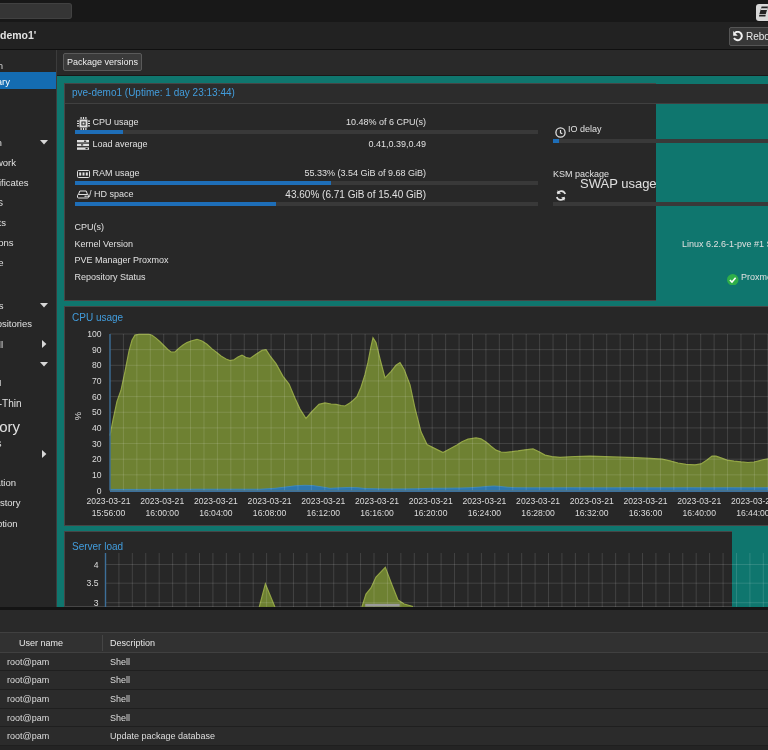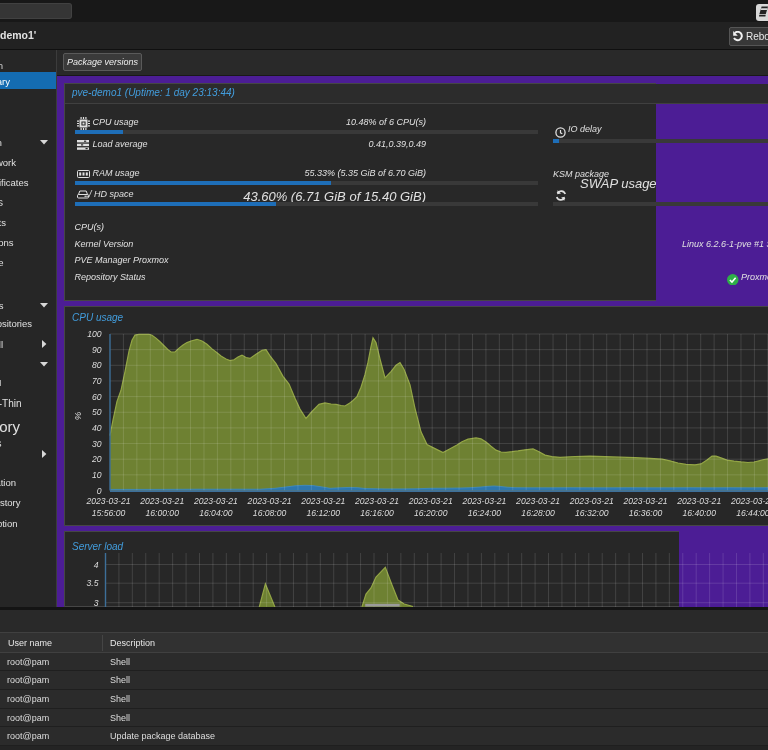--- a/index.html
+++ b/index.html
@@ -63,21 +63,21 @@
         <path d="M1 0 L1 8 L5.4 4 Z" fill="#d8d8d8"></path>
       </svg>
     <svg class="abs" style="left:39.5px;top:310.5px;" width="8" height="6" viewBox="0 0 8 6">
         <path d="M0 1 L8 1 L4 5.4 Z" fill="#d8d8d8"></path>
       </svg>
     <svg class="abs" style="left:41px;top:400.0px;" width="6" height="8" viewBox="0 0 6 8">
         <path d="M1 0 L1 8 L5.4 4 Z" fill="#d8d8d8"></path>
       </svg>
   </div>
 
-  <div class="abs" style="left:57px;top:50px;width:711px;height:557px;background:#4c1d95;overflow:hidden;font-style:italic;">
+  <div class="abs" style="left:57px;top:50px;width:711px;height:557px;background:#0f766e;overflow:hidden;">
     <div class="abs" style="left:0;top:0;width:711px;height:26px;background:#292929;border-bottom:1px solid #191919;"></div>
     <div class="abs" style="left:6px;top:3px;width:79px;height:18px;background:#3a3a3a;border:1px solid #5a5a5a;border-radius:2px;font-size:9px;color:#eee;text-align:center;line-height:16px;white-space:nowrap;">Package versions</div>
 
     <div class="abs" style="left:7px;top:33px;width:592px;height:218px;background:#282828;border:1px solid #464646;border-right:none;">
       <div class="abs" style="left:0;top:0;width:704px;height:20px;background:#2c2c2c;border-bottom:1px solid #404040;"></div>
       <div class="abs" style="left:7px;top:3px;font-size:10px;color:#429ddd;">pve-demo1 (Uptime: 1 day 23:13:44)</div>
       <svg class="abs" style="left:12px;top:33px;" width="13" height="13" viewBox="0 0 13 13">
 <g fill="#e0e0e0">
 <path d="M2.5 2.5 H10.5 V10.5 H2.5 Z M4.4 4.4 V8.6 H8.6 V4.4 Z" fill-rule="evenodd"></path>
 <rect x="5.5" y="5.5" width="2" height="2"></rect>
@@ -103,32 +103,32 @@
         </svg>
       <div class="abs" style="left:27.5px;top:54.5px;font-size:9px;color:#e0e0e0;white-space:nowrap;">Load average</div>
       <div class="abs" style="right:230px;top:54.5px;font-size:9px;color:#e0e0e0;white-space:nowrap;">0.41,0.39,0.49</div>
       <svg class="abs" style="left:12px;top:86px;" width="13" height="8" viewBox="0 0 13 8">
 <rect x="0.5" y="0.5" width="12" height="7" rx="1" fill="none" stroke="#e0e0e0"></rect>
 <rect x="2.2" y="2.4" width="2" height="3.2" fill="#e0e0e0"></rect>
           <rect x="5.5" y="2.4" width="2" height="3.2" fill="#e0e0e0"></rect>
           <rect x="8.8" y="2.4" width="2" height="3.2" fill="#e0e0e0"></rect>
         </svg>
       <div class="abs" style="left:27.5px;top:84.0px;font-size:9px;color:#e0e0e0;white-space:nowrap;">RAM usage</div>
-      <div class="abs" style="right:230px;top:84.0px;font-size:9px;color:#e0e0e0;white-space:nowrap;">55.33% (5.35 GiB of 6.70 GiB)</div>
+      <div class="abs" style="right:230px;top:84.0px;font-size:9px;color:#e0e0e0;white-space:nowrap;">55.33% (3.54 GiB of 9.68 GiB)</div>
       <div class="abs" style="left:9.5px;top:96.5px;width:463px;height:4px;background:#393939;">
           <div style="width:256.2px;height:4px;background:#1e6eb8;"></div>
         </div>
       <svg class="abs" style="left:12px;top:106px;" width="12" height="9" viewBox="0 0 12 9">
 <path d="M1.5 4.5 L2.8 1 H9.2 L10.5 4.5" fill="none" stroke="#e0e0e0"></path>
 <rect x="0.5" y="4.5" width="11" height="3.5" rx="1" fill="none" stroke="#e0e0e0"></rect>
 <circle cx="8.2" cy="6.3" r="0.8" fill="#e0e0e0"></circle>
           <circle cx="10" cy="6.3" r="0.8" fill="#e0e0e0"></circle>
         </svg>
       <div class="abs" style="left:24px;top:105.0px;font-size:9px;color:#e0e0e0;white-space:nowrap;">/ HD space</div>
-      <div class="abs" style="right:230px;top:105.0px;font-size:13px;color:#e0e0e0;white-space:nowrap;margin-left:40px;">43.60% (6.71 GiB of 15.40 GiB)</div>
+      <div class="abs" style="right:230px;top:105.0px;font-size:10px;color:#e0e0e0;white-space:nowrap;margin-left:40px;">43.60% (6.71 GiB of 15.40 GiB)</div>
       <div class="abs" style="left:9.5px;top:117.5px;width:463px;height:4px;background:#393939;">
           <div style="width:201.9px;height:4px;background:#1e6eb8;"></div>
         </div>
       <div class="abs" style="left:9.5px;top:137.5px;font-size:9px;color:#e0e0e0;white-space:nowrap;">CPU(s)</div>
       <div class="abs" style="left:9.5px;top:154.5px;font-size:9px;color:#e0e0e0;white-space:nowrap;">Kernel Version</div>
       <div class="abs" style="left:9.5px;top:171.0px;font-size:9px;color:#e0e0e0;white-space:nowrap;">PVE Manager Proxmox</div>
       <div class="abs" style="left:9.5px;top:187.5px;font-size:9px;color:#e0e0e0;white-space:nowrap;">Repository Status</div>
       <div class="abs" style="left:617px;top:154.5px;font-size:9px;color:#e0e0e0;white-space:nowrap;">Linux 6.2.6-1-pve #1 SMP PREEMPT_DYNAMIC PVE 6.2.6-1</div>
       <svg class="abs" style="left:662px;top:189.5px;" width="11.5" height="11.5" viewBox="0 0 12 12">
 <circle cx="6" cy="6" r="6" fill="#2fae49"></circle>
@@ -198,42 +198,42 @@
           <text x="591.8" y="515.5" text-anchor="middle" font-size="8.6" fill="#dcdcdc">16:32:00</text>
           <text x="645.5" y="504" text-anchor="middle" font-size="8.6" fill="#dcdcdc">2023-03-21</text>
           <text x="645.5" y="515.5" text-anchor="middle" font-size="8.6" fill="#dcdcdc">16:36:00</text>
           <text x="699.2" y="504" text-anchor="middle" font-size="8.6" fill="#dcdcdc">2023-03-21</text>
           <text x="699.2" y="515.5" text-anchor="middle" font-size="8.6" fill="#dcdcdc">16:40:00</text>
           <text x="752.9" y="504" text-anchor="middle" font-size="8.6" fill="#dcdcdc">2023-03-21</text>
           <text x="752.9" y="515.5" text-anchor="middle" font-size="8.6" fill="#dcdcdc">16:44:00</text>
 </svg>
     </div>
 
-    <div class="abs" style="left:7px;top:481px;width:615px;height:76px;background:#272727;border:1px solid #464646;border-right:none;">
+    <div class="abs" style="left:7px;top:481px;width:668px;height:76px;background:#272727;border:1px solid #464646;border-right:none;">
       <div class="abs" style="left:7px;top:9px;font-size:10px;color:#429ddd;">Server load</div>
       <svg class="abs" style="left:0px;top:21px;" width="703" height="54" viewBox="65 553 703 54">
 <path d="M259.3 607 L262 597 L265.4 583.9 L268 590 L271 598 L274.9 607 Z" fill="#6e8132"></path>
 <path d="M361.9 607 L366 594 L371 588 L376 577 L385.3 567.4 L392 585 L398 600 L404.2 604 L413 606.5 L413 607 Z" fill="#6e8132"></path>
 <path d="M259.3 607 L265.4 583.9 L274.9 607" fill="none" stroke="#93a545" stroke-width="1.2"></path>
 <path d="M361.9 607 L366 594 L371 588 L376 577 L385.3 567.4 L392 585 L398 600 L404.2 604 L413 606.5" fill="none" stroke="#93a545" stroke-width="1.2"></path>
 <path d="M118.92 553 V607 M132.35 553 V607 M145.78 553 V607 M159.20 553 V607 M172.63 553 V607 M186.05 553 V607 M199.48 553 V607 M212.90 553 V607 M226.33 553 V607 M239.75 553 V607 M253.18 553 V607 M266.60 553 V607 M280.03 553 V607 M293.45 553 V607 M306.88 553 V607 M320.30 553 V607 M333.73 553 V607 M347.15 553 V607 M360.58 553 V607 M374.00 553 V607 M387.43 553 V607 M400.85 553 V607 M414.28 553 V607 M427.70 553 V607 M441.13 553 V607 M454.55 553 V607 M467.98 553 V607 M481.40 553 V607 M494.83 553 V607 M508.25 553 V607 M521.68 553 V607 M535.10 553 V607 M548.53 553 V607 M561.95 553 V607 M575.38 553 V607 M588.80 553 V607 M602.23 553 V607 M615.65 553 V607 M629.07 553 V607 M642.50 553 V607 M655.92 553 V607 M669.35 553 V607 M682.77 553 V607 M696.20 553 V607 M709.62 553 V607 M723.05 553 V607 M736.47 553 V607 M749.90 553 V607 M763.32 553 V607 M105.5 564.50 H768 M105.5 583.20 H768 M105.5 602.70 H768" stroke="rgba(255,255,255,0.13)" stroke-width="1" fill="none"></path>
 <path d="M105.5 553 V607" stroke="#3d6f99" stroke-width="1.4" fill="none"></path>
 <text x="98.5" y="567.5" text-anchor="end" font-size="8.6" fill="#dcdcdc">4</text>
 <text x="98.5" y="586.2" text-anchor="end" font-size="8.6" fill="#dcdcdc">3.5</text>
 <text x="98.5" y="605.7" text-anchor="end" font-size="8.6" fill="#dcdcdc">3</text>
 <rect x="365.2" y="603.8" width="34.5" height="2.8" fill="#9a9a9a"></rect>
 </svg>
     </div>
   </div>
 
   <div class="abs" style="left:0;top:607px;width:768px;height:3px;background:#141414;"></div>
 
   <div class="abs" style="left:0;top:610px;width:768px;height:140px;background:#292929;">
     <div class="abs" style="left:0;top:22px;width:768px;height:21px;background:#313131;border-top:1px solid #404040;border-bottom:1px solid #404040;">
-      <div class="abs" style="left:8px;top:5px;font-size:9px;color:#e8e8e8;">User name</div>
+      <div class="abs" style="left:19px;top:5px;font-size:9px;color:#e8e8e8;">User name</div>
       <div class="abs" style="left:102px;top:2px;width:1px;height:16px;background:#454545;"></div>
       <div class="abs" style="left:110px;top:5px;font-size:9px;color:#e8e8e8;">Description</div>
     </div>
     <div class="abs" style="left:0;top:42.5px;width:768px;height:18.7px;background:#2b2b2b;border-bottom:1px solid #1f1f1f;">
       <div class="abs" style="left:7px;top:4px;font-size:9px;color:#dedede;">root@pam</div>
       <div class="abs" style="left:110px;top:4px;font-size:9px;color:#dedede;">Shell</div>
     </div>
     <div class="abs" style="left:0;top:61.2px;width:768px;height:18.7px;background:#2b2b2b;border-bottom:1px solid #1f1f1f;">
       <div class="abs" style="left:7px;top:4px;font-size:9px;color:#dedede;">root@pam</div>
       <div class="abs" style="left:110px;top:4px;font-size:9px;color:#dedede;">Shell</div>

